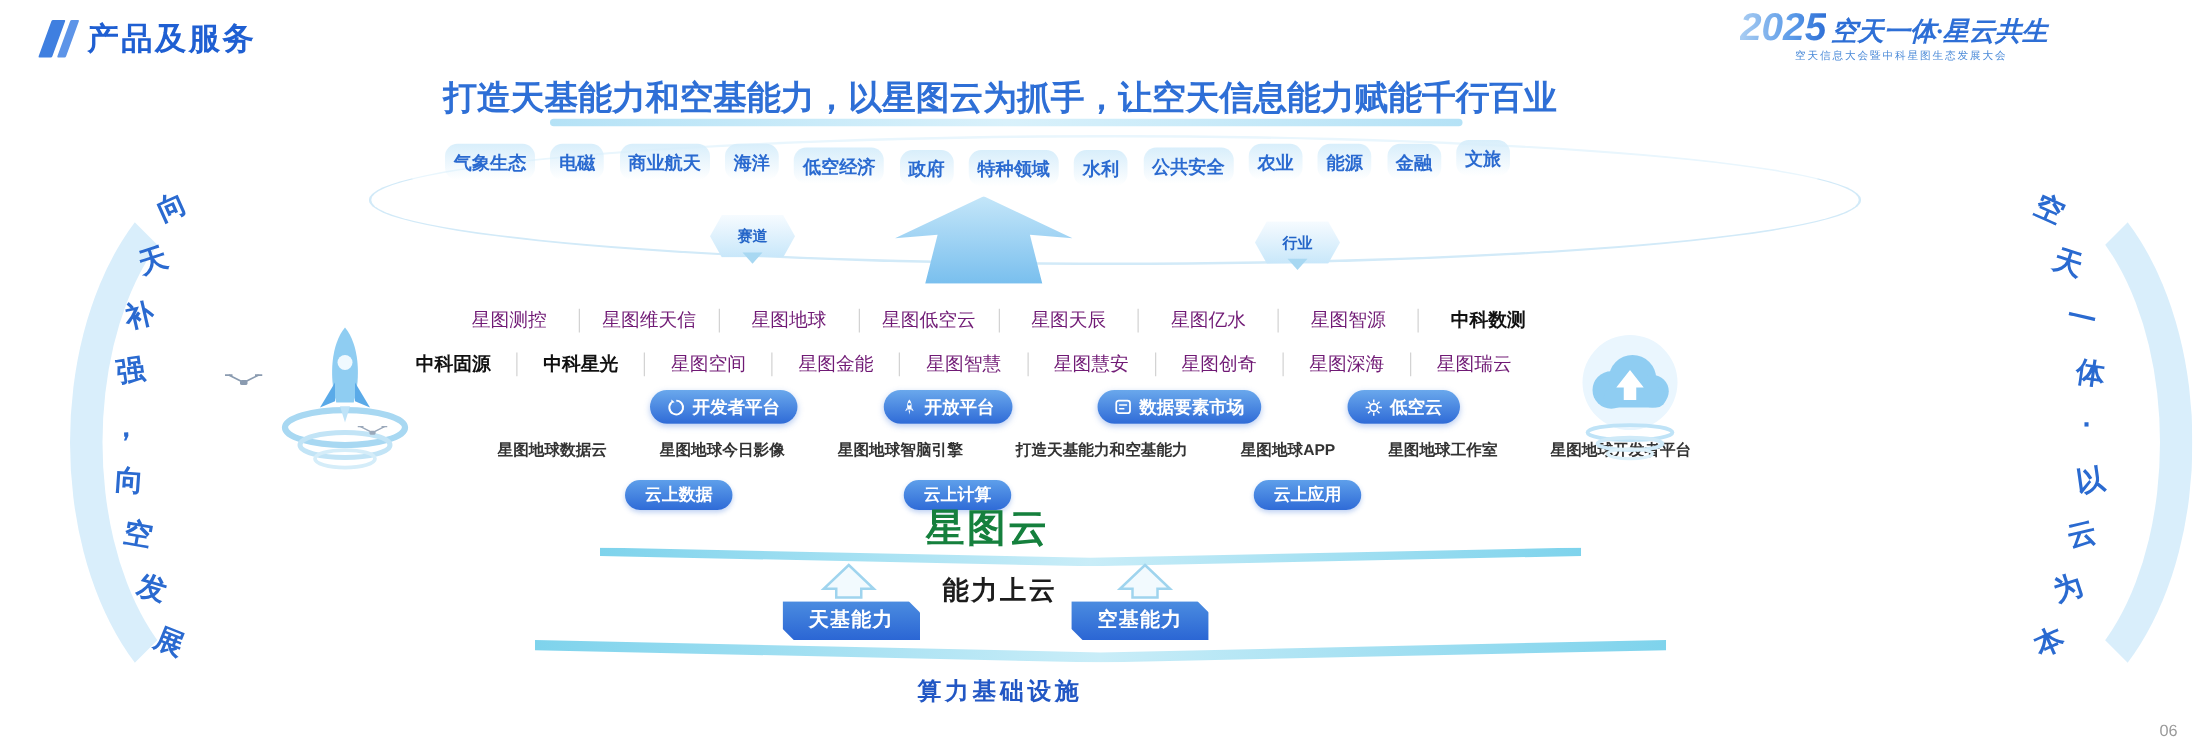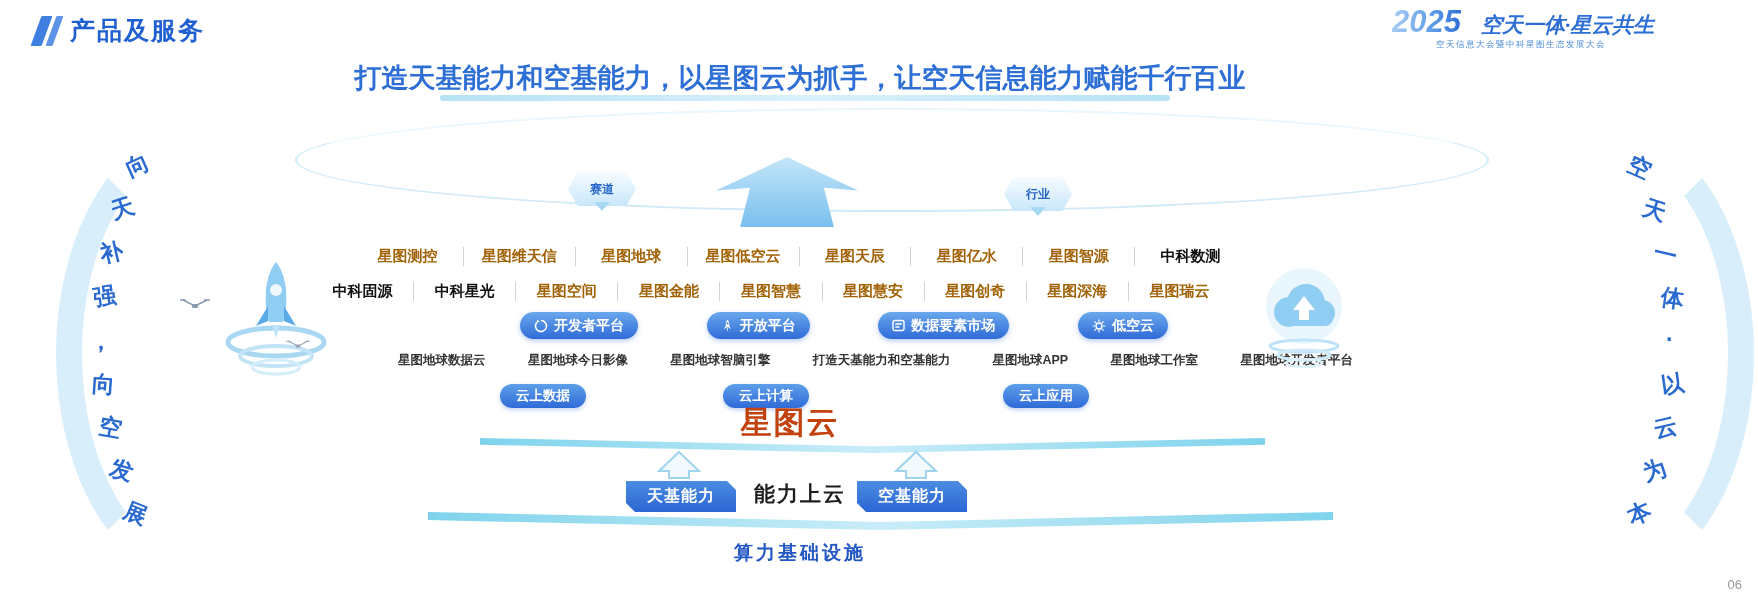--- a/index.html
+++ b/index.html
@@ -8,21 +8,21 @@
 
   
   .header{position:absolute;left:36px;top:14px;display:flex;align-items:center;gap:12px;font-family:Liberation Mono, monospace;}
   .slashes{display:flex;gap:4px;transform:skewX(-20deg);}
   .slashes i{display:block;width:11px;height:30px;background:#3f7fe0;border-radius:1px;}
   .slashes i:last-child{width:7px;background:#5d94e8;}
   .header-title{font-size:25px;font-weight:bold;color:#1f5fd2;letter-spacing:2px;}
 
   
   .logo{position:absolute;left:1392px;top:6px;width:250px;}
-  .logo-row{display:flex;align-items:flex-end;gap:20px;text-align:center;}
+  .logo-row{display:flex;align-items:flex-end;gap:4px;text-align:center;}
   .logo-year{font-size:31px;font-weight:bold;font-style:italic;line-height:1;
     background:linear-gradient(90deg,#a9cdf2,#5c9be8 60%,#2e6fd6);-webkit-background-clip:text;background-clip:text;color:transparent;}
   .logo-slogan{font-family:"Liberation Serif","DejaVu Serif",serif;font-style:italic;font-weight:bold;
     font-size:21px;color:#2e6fd6;white-space:nowrap;line-height:1.1;}
   .logo-subtitle{font-size:8.5px;color:#4a8ad8;letter-spacing:1.5px;white-space:nowrap;margin-top:2px;padding-left:44px;}
 
   
   .main-title{position:absolute;left:300px;width:1000px;top:60px;text-align:center;
     font-size:27px;font-weight:bold;color:#2e6fd6;white-space:nowrap;}
   .title-underline{position:absolute;left:440px;top:95px;width:730px;height:6px;border-radius:3px;
@@ -51,21 +51,21 @@
   .badge-track{left:568px;top:172px;}
   .badge-industry{left:1004px;top:177px;}
   .big-arrow{position:absolute;left:716px;top:157px;width:142px;height:70px;
     background:linear-gradient(180deg,#c4e6f9,#79bfee);
     clip-path:polygon(50% 0,100% 48%,76% 44%,83% 100%,17% 100%,24% 44%,0 48%);}
 
   
   .sub-row{position:absolute;display:flex;align-items:center;}
   .row1{left:352px;top:247px;width:894px;}
   .row2{left:312px;top:282px;width:918px;}
-  .sub-row .item{flex:1;text-align:center;font-size:15px;font-weight:700;color:#a16207;white-space:nowrap;}
+  .sub-row .item{flex:1;text-align:center;font-size:15px;font-weight:400;color:#701a75;white-space:nowrap;}
   .sub-row .item+.item{border-left:1px solid #d3d3d3;}
   .row1 .item:nth-child(8),.row2 .item:nth-child(1),.row2 .item:nth-child(2){color:#111;font-weight:bold;}
 
   
   .platforms{position:absolute;left:520px;top:312px;width:648px;display:flex;justify-content:space-between;align-items:center;}
   .platform-btn{height:27px;border-radius:14px;background:linear-gradient(180deg,#6aa8ec,#2f6bd7);
     color:#fff;font-size:14px;font-weight:bold;display:flex;align-items:center;gap:6px;padding:0 14px;
     box-shadow:0 2px 5px rgba(47,107,215,.35);white-space:nowrap;}
   .platform-btn svg{flex:0 0 auto;}
 
@@ -75,30 +75,30 @@
 
   
   .cloud-btn{position:absolute;height:24px;border-radius:12px;background:linear-gradient(180deg,#5e9fea,#2f6bd7);
     color:#fff;font-size:13.5px;font-weight:bold;display:flex;align-items:center;justify-content:center;
     padding:0 16px;box-shadow:0 2px 4px rgba(47,107,215,.3);white-space:nowrap;}
   .cloud-btn-1{left:500px;top:384px;}
   .cloud-btn-2{left:723px;top:384px;}
   .cloud-btn-3{left:1003px;top:384px;}
 
   .cloud-title{position:absolute;left:290px;width:1000px;top:402px;text-align:center;
-    font-size:31px;font-weight:bold;color:#c2410c;letter-spacing:2px;}
+    font-size:31px;font-weight:bold;color:#15803d;letter-spacing:2px;}
 
   
   .swoosh{position:absolute;background:linear-gradient(90deg,#7ed3ec,#c9edf8 50%,#7ed3ec);
     clip-path:polygon(0 0,50% 55%,100% 0,100% 45%,50% 100%,0 45%);}
   .swoosh-1{left:480px;top:438px;width:785px;height:15px;}
   .swoosh-2{left:428px;top:512px;width:905px;height:18px;}
 
   
-  .cap-title{position:absolute;left:300px;width:1000px;top:480px;text-align:center;
+  .cap-title{position:absolute;left:300px;width:1000px;top:458px;text-align:center;
     font-size:21px;font-weight:bold;color:#1c1c1c;letter-spacing:2px;}
   .cap-arrow{position:absolute;width:46px;height:30px;}
   .cap-arrow-left{left:656px;top:450px;}
   .cap-arrow-right{left:893px;top:450px;}
   .cap-btn{position:absolute;width:110px;height:31px;display:flex;align-items:center;justify-content:center;
     background:linear-gradient(180deg,#4b8ce0,#2b66d4);color:#fff;font-size:16px;font-weight:bold;letter-spacing:1px;
     clip-path:polygon(0 0,calc(100% - 9px) 0,100% 9px,100% 100%,9px 100%,0 calc(100% - 9px));}
   .cap-btn-left{left:626px;top:481px;}
   .cap-btn-right{left:857px;top:481px;}
 
@@ -158,20 +158,35 @@
       <span class="logo-year">2025</span>
       <span class="logo-slogan">空天一体·星云共生</span>
     </div>
     <div class="logo-subtitle">空天信息大会暨中科星图生态发展大会</div>
   </div>
 
   <div class="main-title">打造天基能力和空基能力，以星图云为抓手，让空天信息能力赋能千行百业</div>
   <div class="title-underline"></div>
 
   <div class="ellipse-band"></div>
+  <div class="industries">
+      <span class="ind-item">气象生态</span>
+      <span class="ind-item">电磁</span>
+      <span class="ind-item">商业航天</span>
+      <span class="ind-item">海洋</span>
+      <span class="ind-item">低空经济</span>
+      <span class="ind-item">政府</span>
+      <span class="ind-item">特种领域</span>
+      <span class="ind-item">水利</span>
+      <span class="ind-item">公共安全</span>
+      <span class="ind-item">农业</span>
+      <span class="ind-item">能源</span>
+      <span class="ind-item">金融</span>
+      <span class="ind-item">文旅</span>
+    </div>
 
   <div class="badge badge-track">
     <div class="badge-box">赛道</div>
   </div>
   <div class="big-arrow"></div>
   <div class="badge badge-industry">
     <div class="badge-box">行业</div>
   </div>
 
   <div class="sub-row row1">

